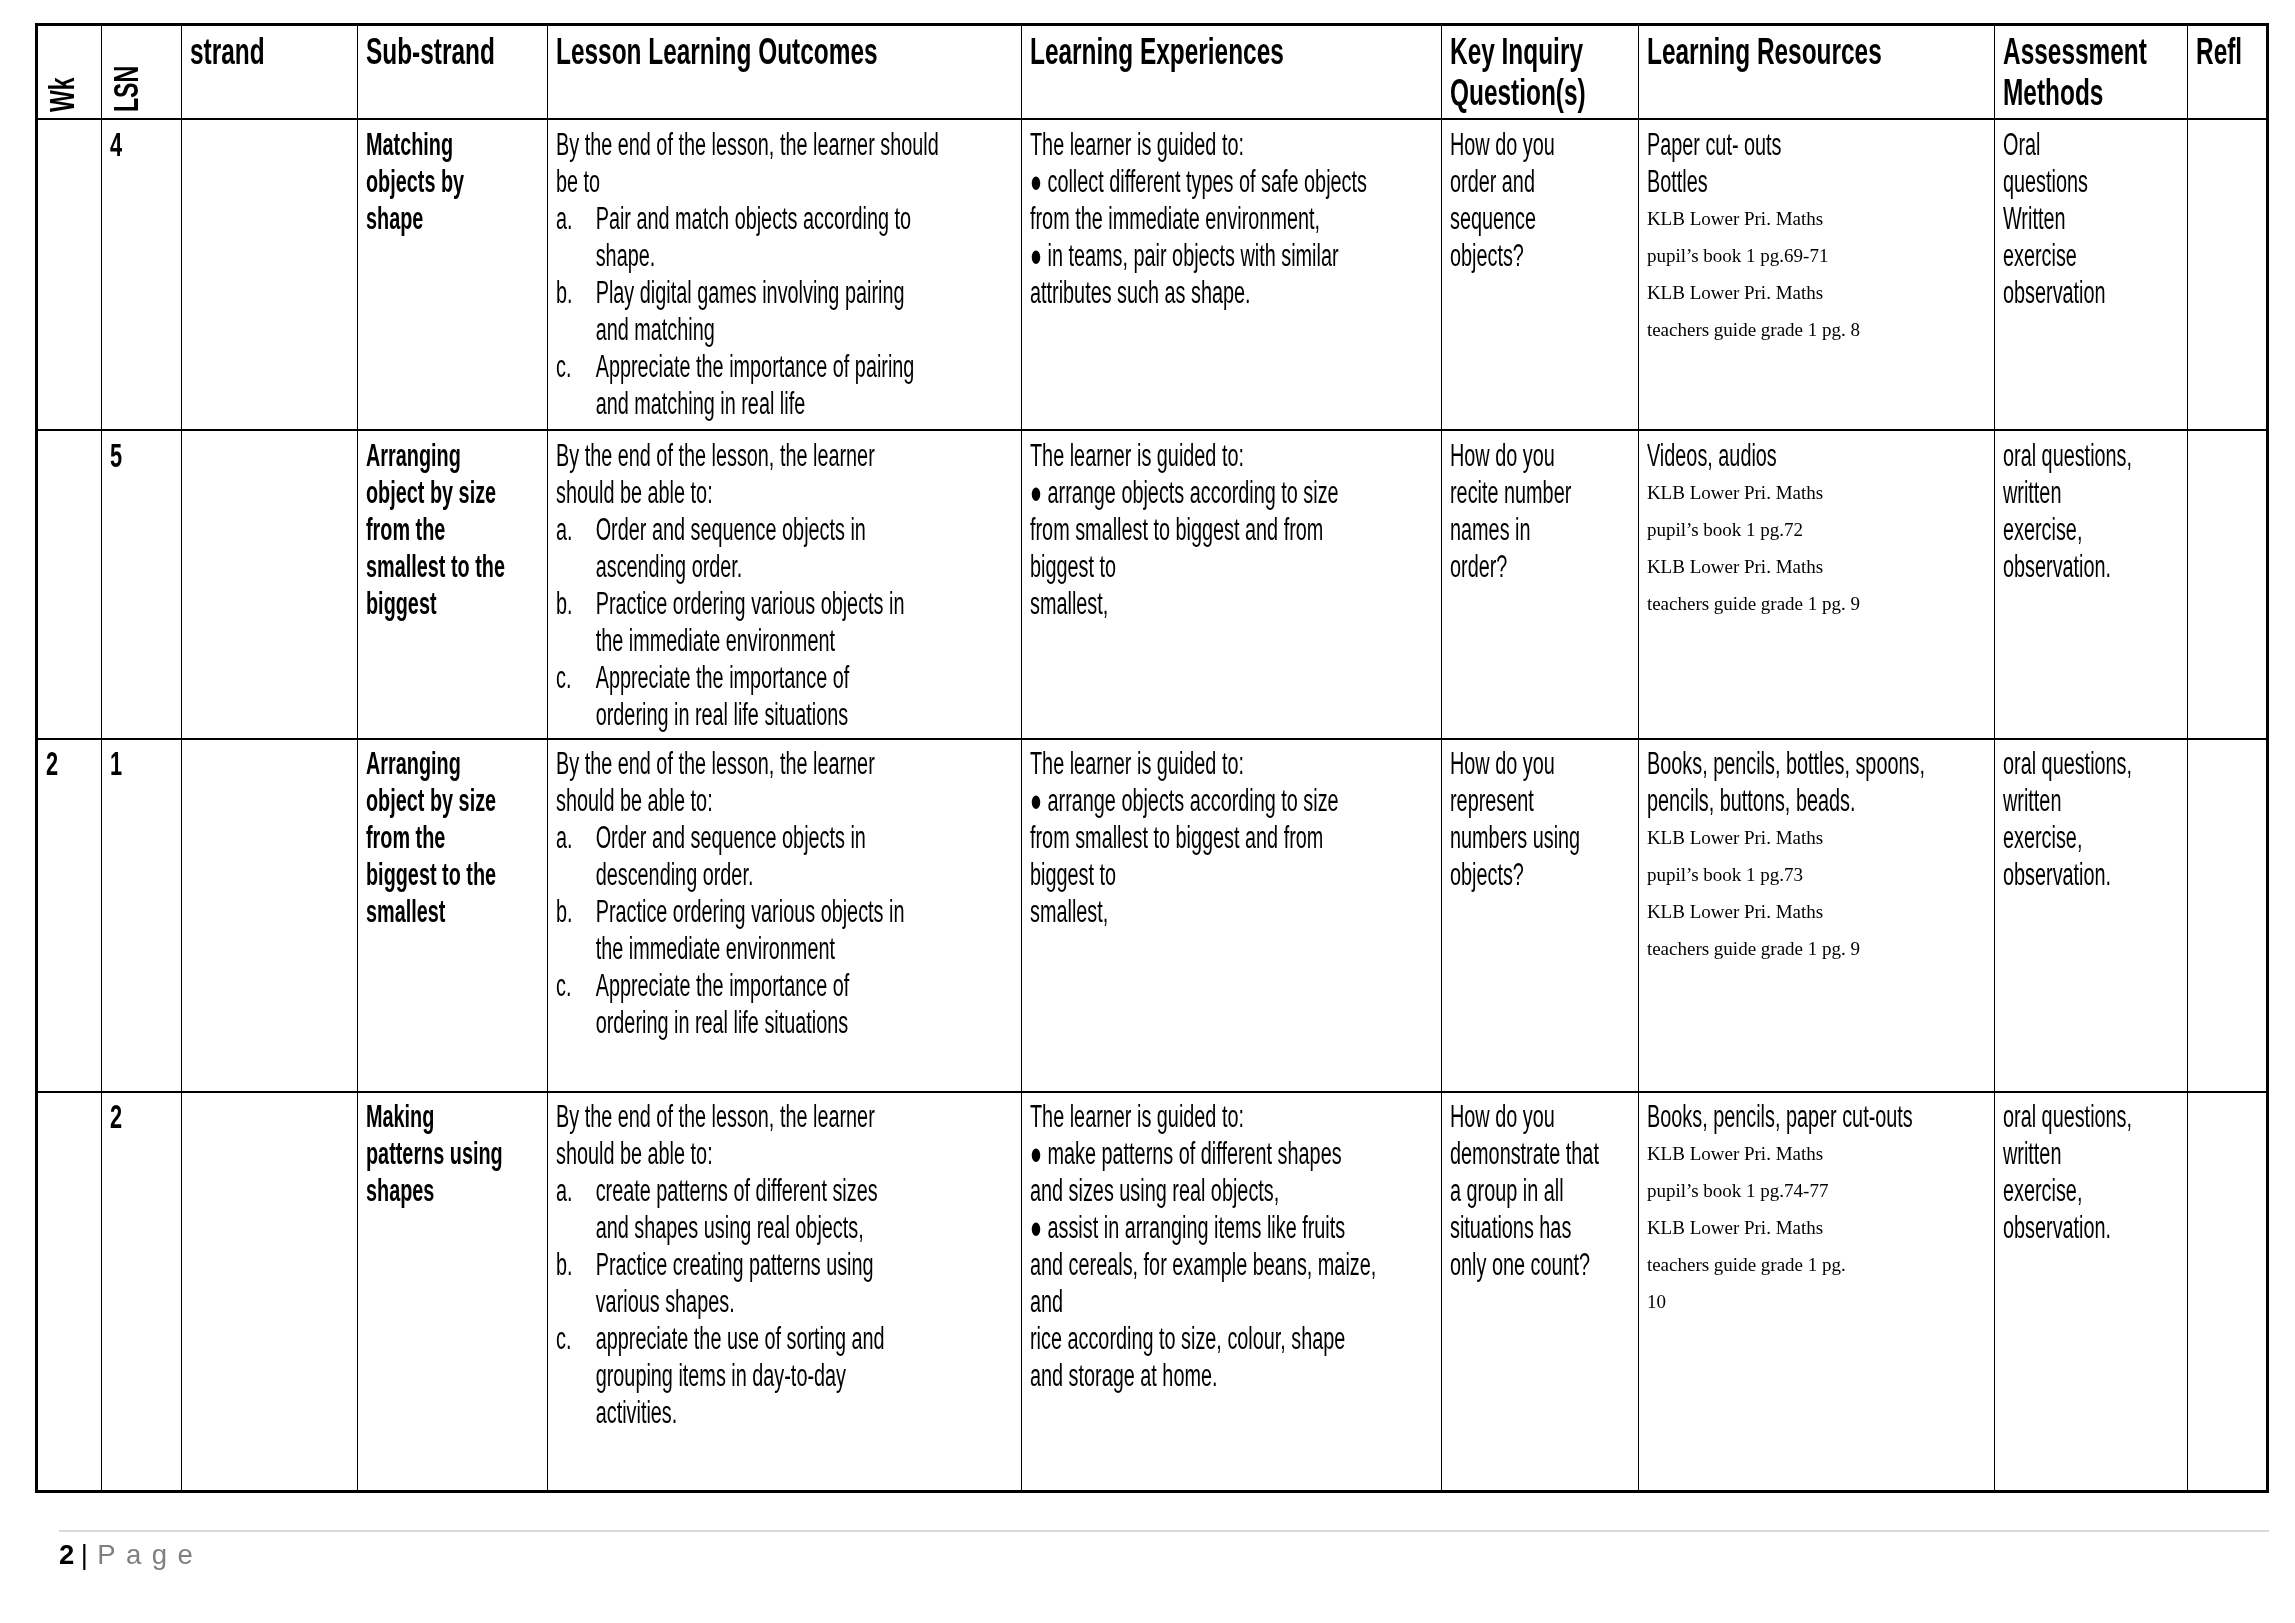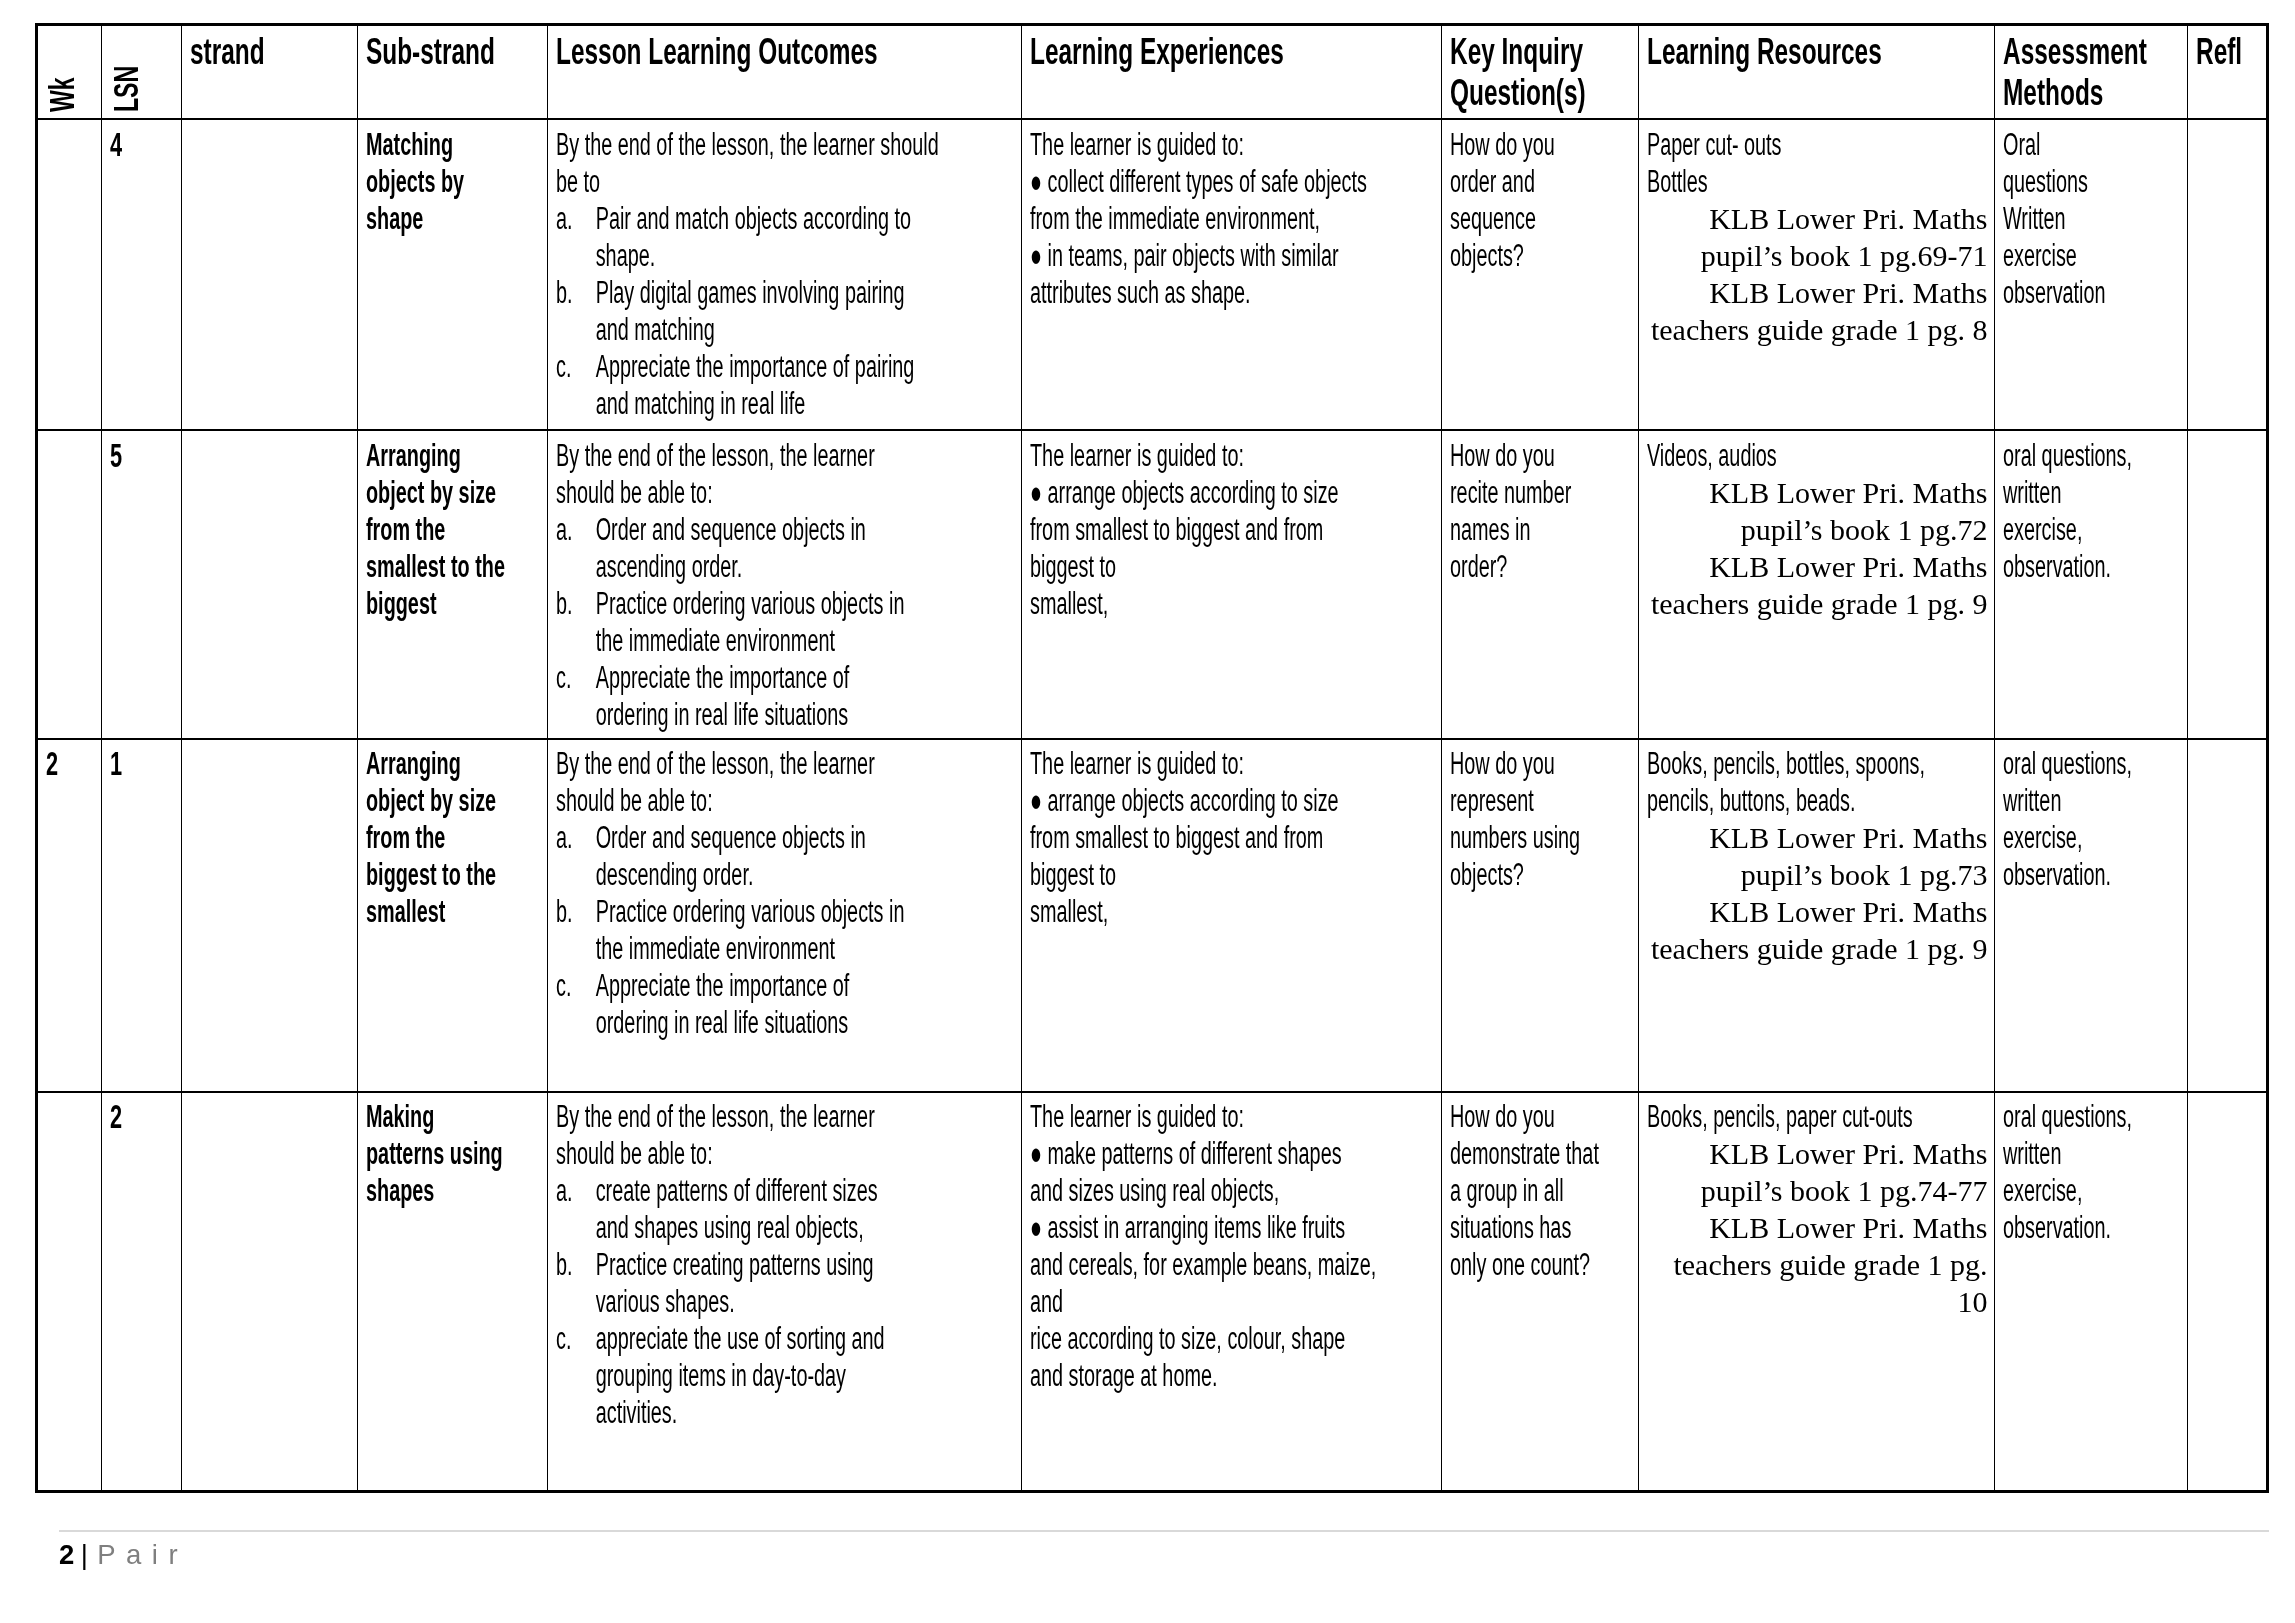--- a/index.html
+++ b/index.html
@@ -68,24 +68,23 @@
     transform-origin:left bottom;
     transform:rotate(-90deg) scaleX(0.66);
     font-weight:bold;
     font-size:35px;
     line-height:35px;
     white-space:nowrap;
   }
 
   .serif{
     font-family:"Liberation Serif","DejaVu Serif",serif;
-    font-size:30px;
+    font-size:19px;
     line-height:37px;
     white-space:pre-line;
-    text-align:right;
   }
   td.outcomes{padding-left:3.9px;margin-top:20px;}
   td.exper{padding-left:3.3px;padding-right:2.6px;}
   .item{display:flex;align-items:flex-start;}
   .item .lbl{flex:none;width:62px;}
   .item .txt{flex:1;white-space:pre-line;}
 
   .footer-rule{
     position:absolute;
     left:59px;
@@ -440,17 +439,17 @@
         <td>
             <div class="cx ml"></div>
           </td>
       </tr>
 
     </tbody>
   </table>
 
   <div class="footer-rule"></div>
   <div class="footer-text">
-    <span class="pnum">2</span><span class="psep">|</span><span class="plabel">Pair</span>
+    <span class="pnum">2</span><span class="psep">|</span><span class="plabel">Page</span>
   </div>
 
 </div>
 
 
 </body></html>

